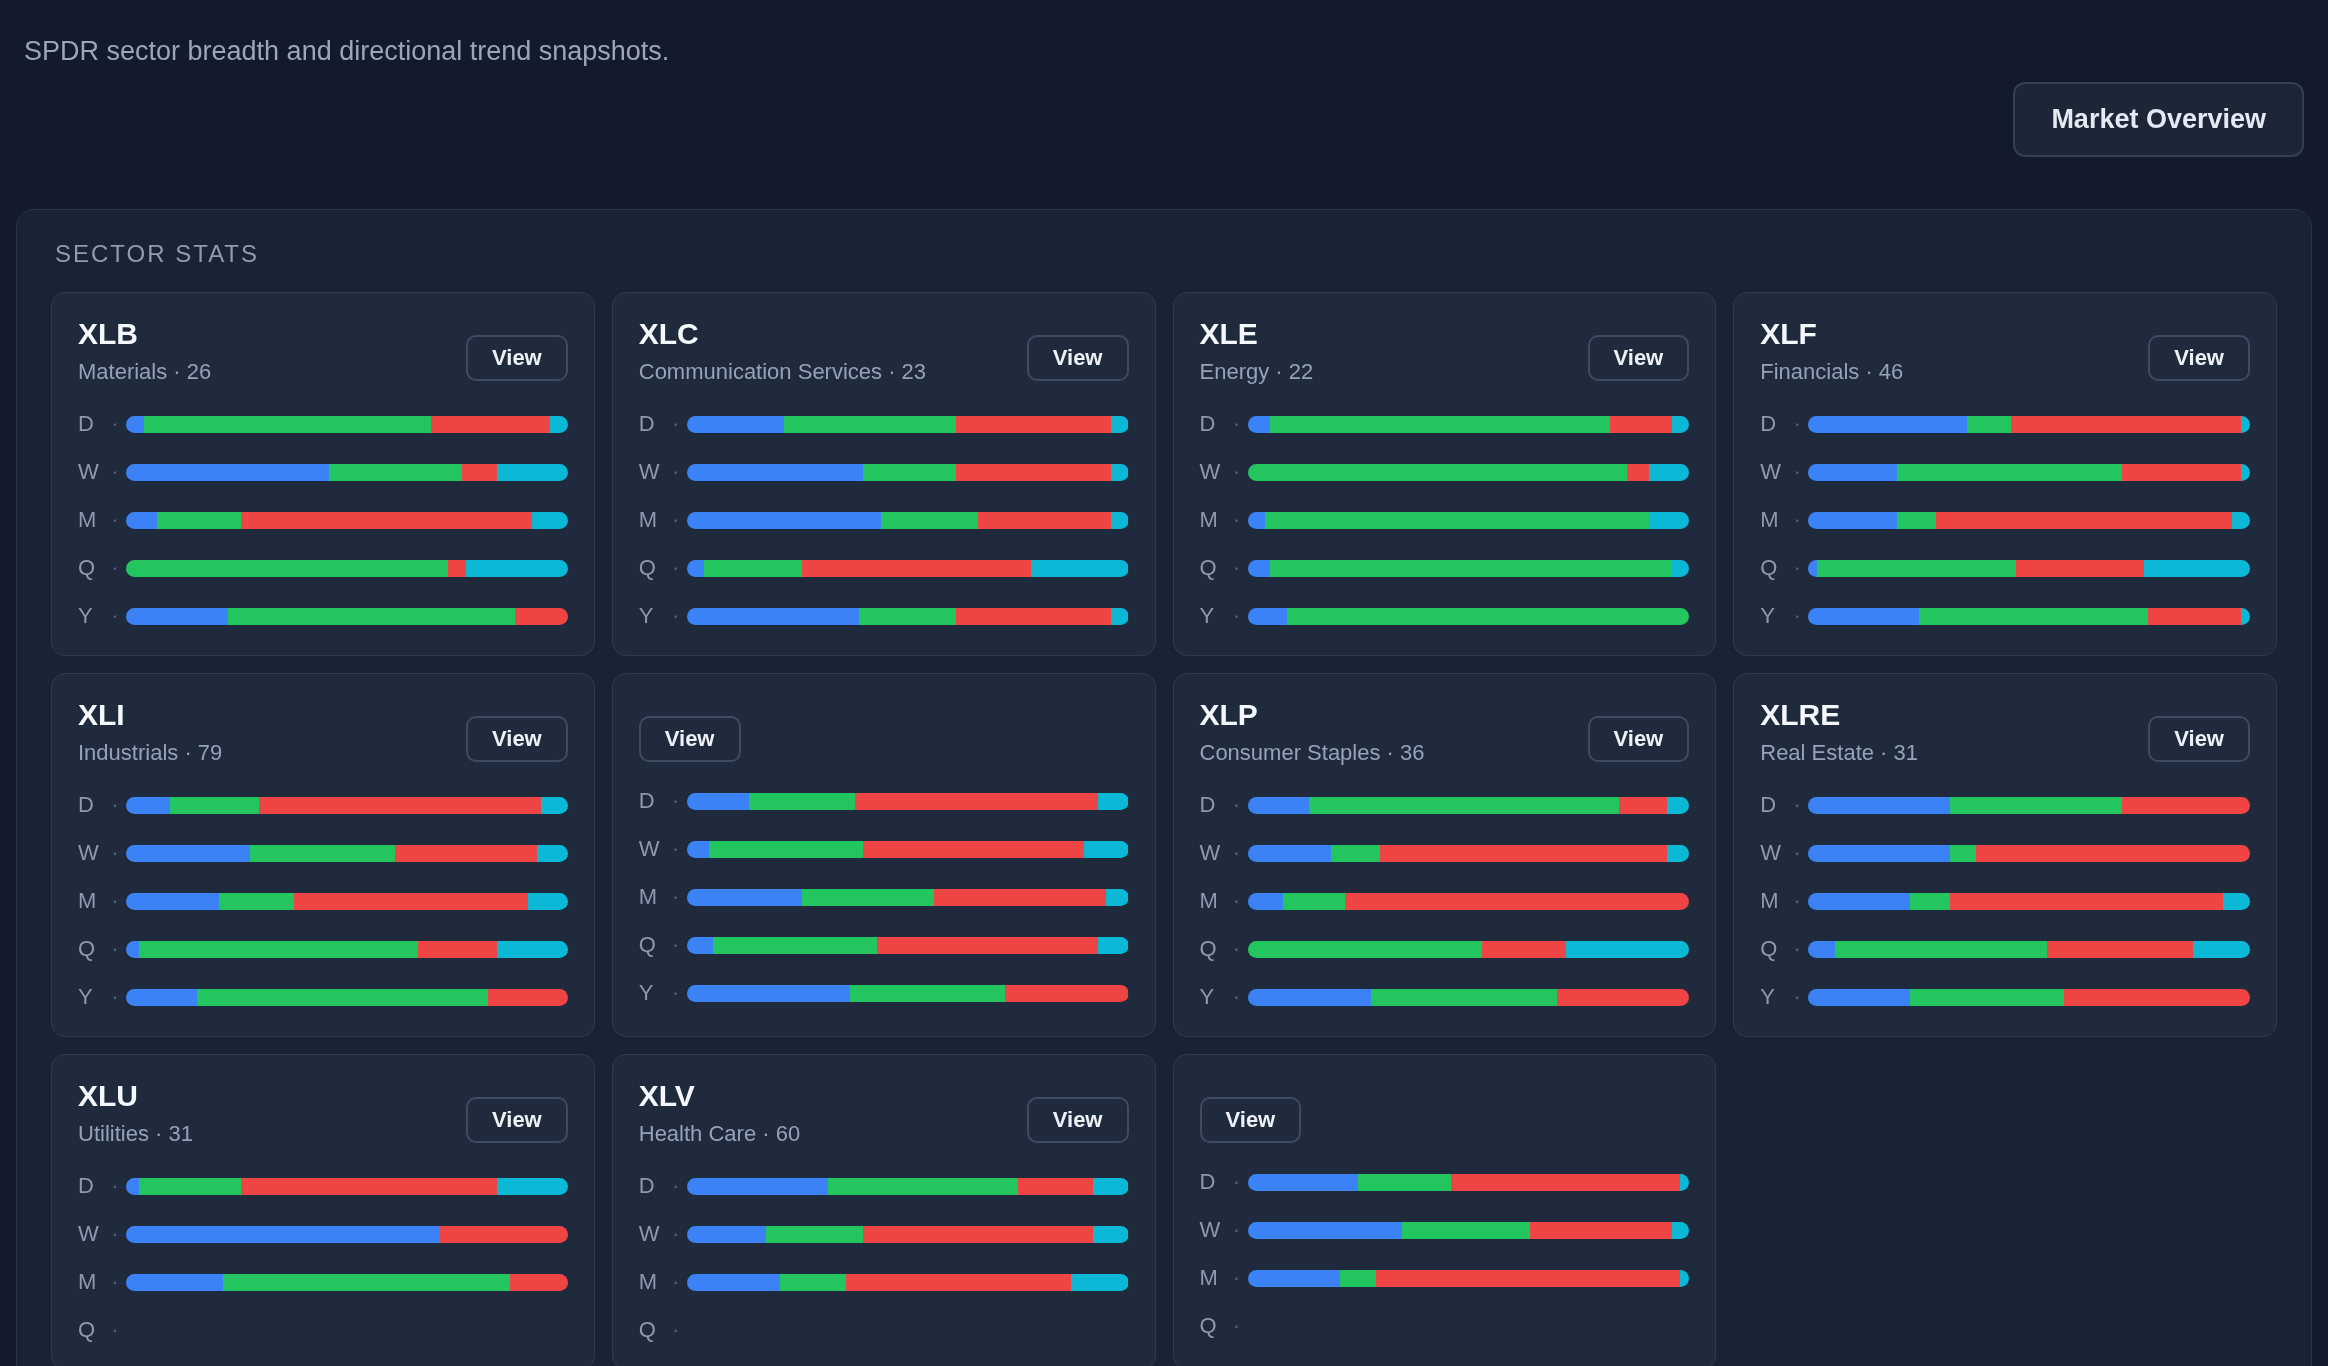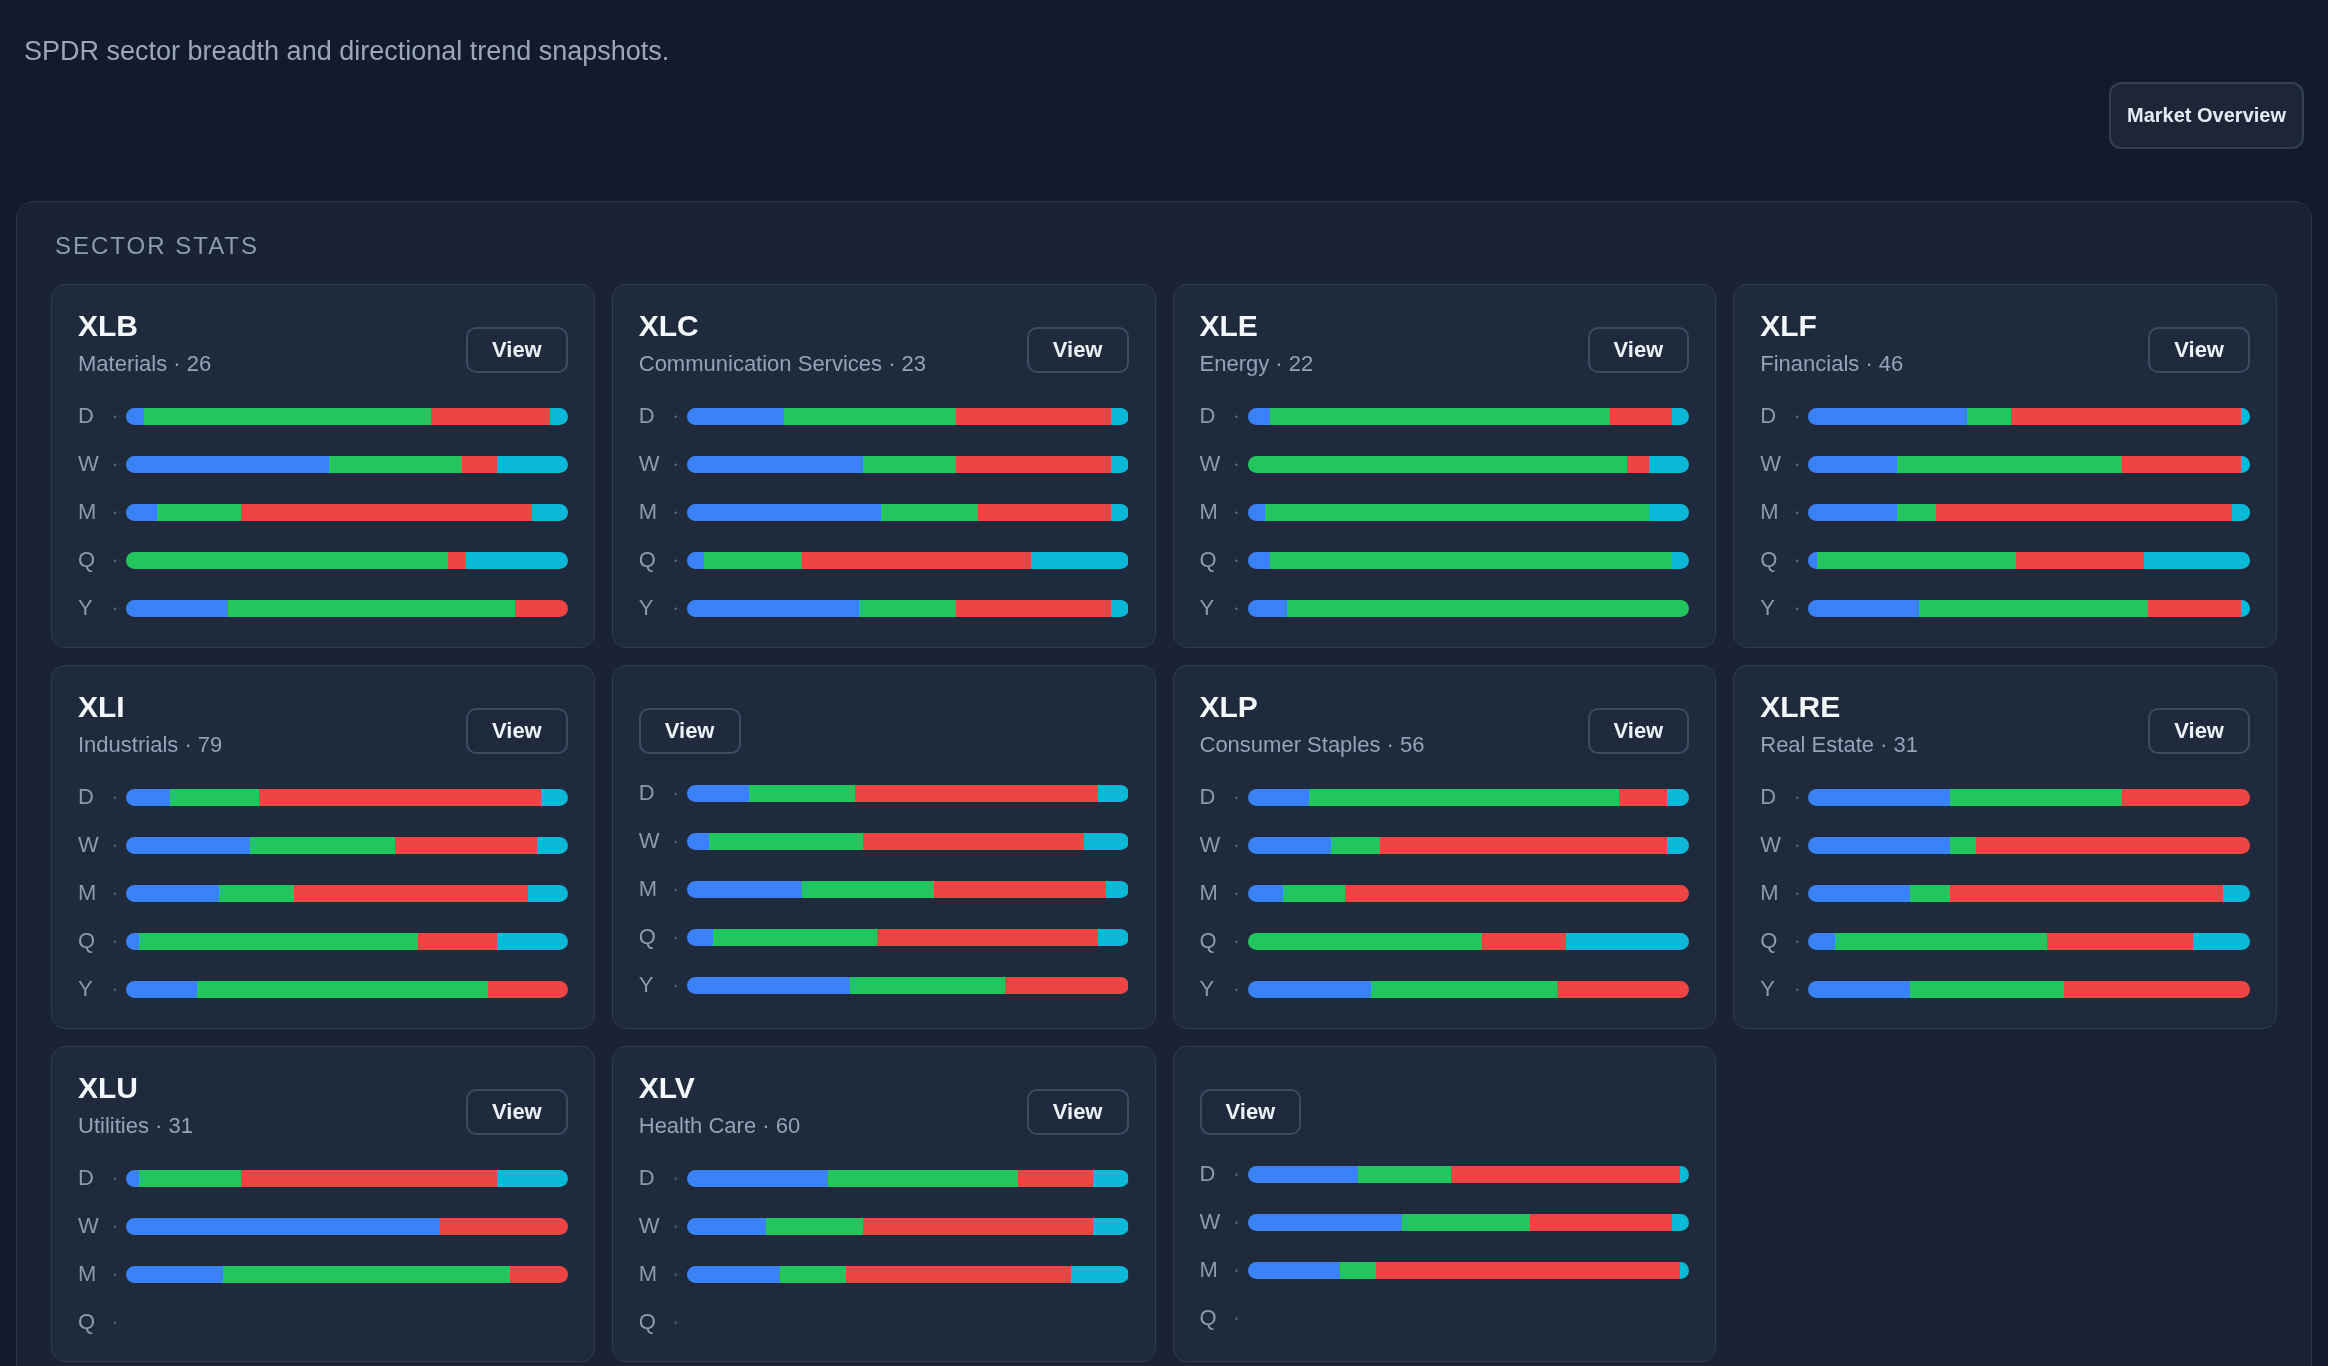--- a/index.html
+++ b/index.html
@@ -17,21 +17,21 @@
   .page-subtitle { margin-top:12px; font-size:27px; color:#9aa7ba; }
   .status-row { display:flex; align-items:center; margin-top:26px; }
   .pill {
     display:flex; align-items:center; gap:16px;
     background:#1b2435; border:2px solid #36435c; border-radius:999px;
     padding:10px 28px; font-size:24px; font-weight:700; color:#e7ecf3;
   }
   .pill-dot { width:13px; height:13px; border-radius:50%; background:#64748b; }
   .last-updated { margin-left:30px; font-size:24px; font-weight:600; color:#d7dfeb; }
   .header-actions { display:flex; gap:26px; margin-top:58px; }
-  .btn { border:none; cursor:pointer; font-family:inherit; font-size:20px; font-weight:700; border-radius:12px; padding:20px 16px; }
+  .btn { border:none; cursor:pointer; font-family:inherit; font-size:27px; font-weight:700; border-radius:12px; padding:20px 36px; }
   .btn-secondary { background:#1d2636; border:2px solid #323f55; color:#e5eaf2; }
   .btn-primary { background:#2563eb; color:#ffffff; }
 
   
   .panel {
     margin-top:52px; background:#1a2333; border:1px solid #2a3548;
     border-radius:18px; padding:26px 34px 28px 34px;
   }
   .panel-head { display:flex; justify-content:space-between; align-items:center; padding:4px 4px 0 4px; }
   .panel-title { font-size:24px; letter-spacing:2px; color:#8d9cb1; }
@@ -429,21 +429,21 @@
                 <div class="seg" style="width: 35%; background: rgb(34, 197, 94);"></div>
                 <div class="seg" style="width: 28%; background: rgb(239, 68, 68);"></div>
               </div>
             </div>
           </div>
         </div>
         <div class="card">
           <div class="card-head">
             <div>
               <div class="ticker">XLP</div>
-              <div class="card-sub">Consumer Staples · 56</div>
+              <div class="card-sub">Consumer Staples · 36</div>
             </div>
             <button class="view-btn">View</button>
           </div>
           <div class="rows">
             <div class="row">
               <span class="row-label">D</span>
               <span class="row-sep">·</span>
               <div class="bar">
                 <div class="seg" style="width: 14%; background: rgb(59, 130, 246);"></div>
                 <div class="seg" style="width: 70%; background: rgb(34, 197, 94);"></div>

